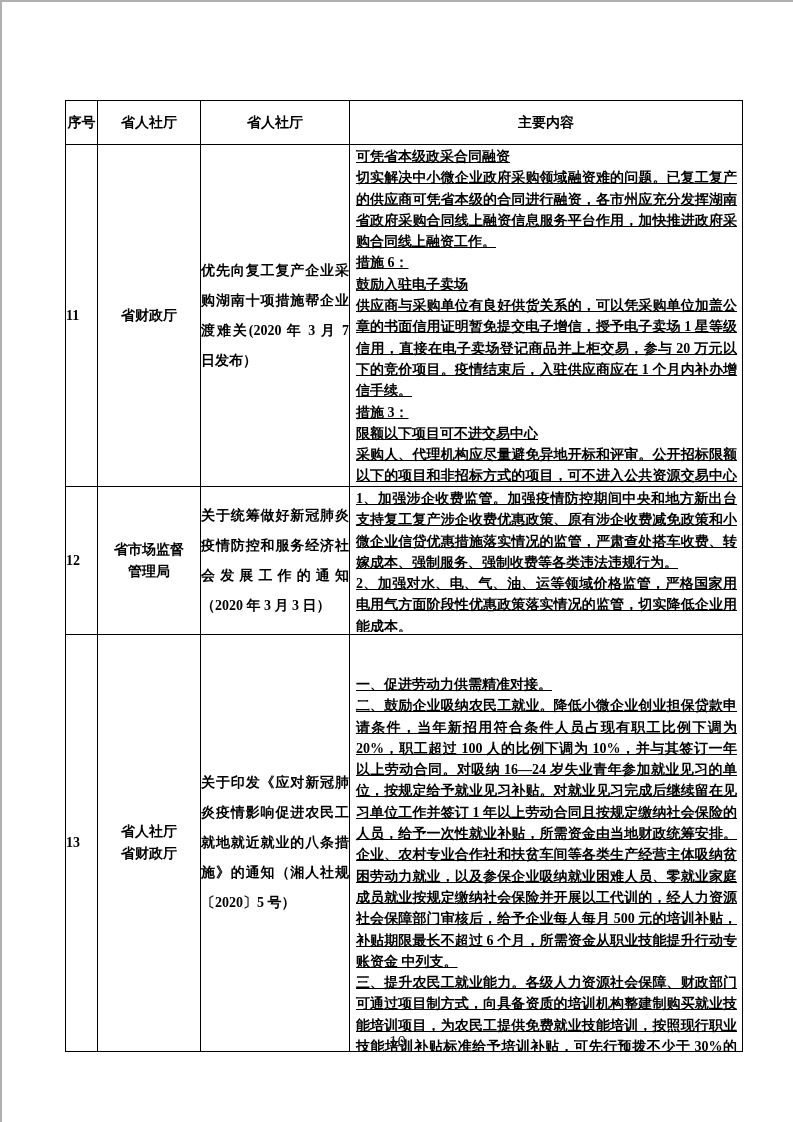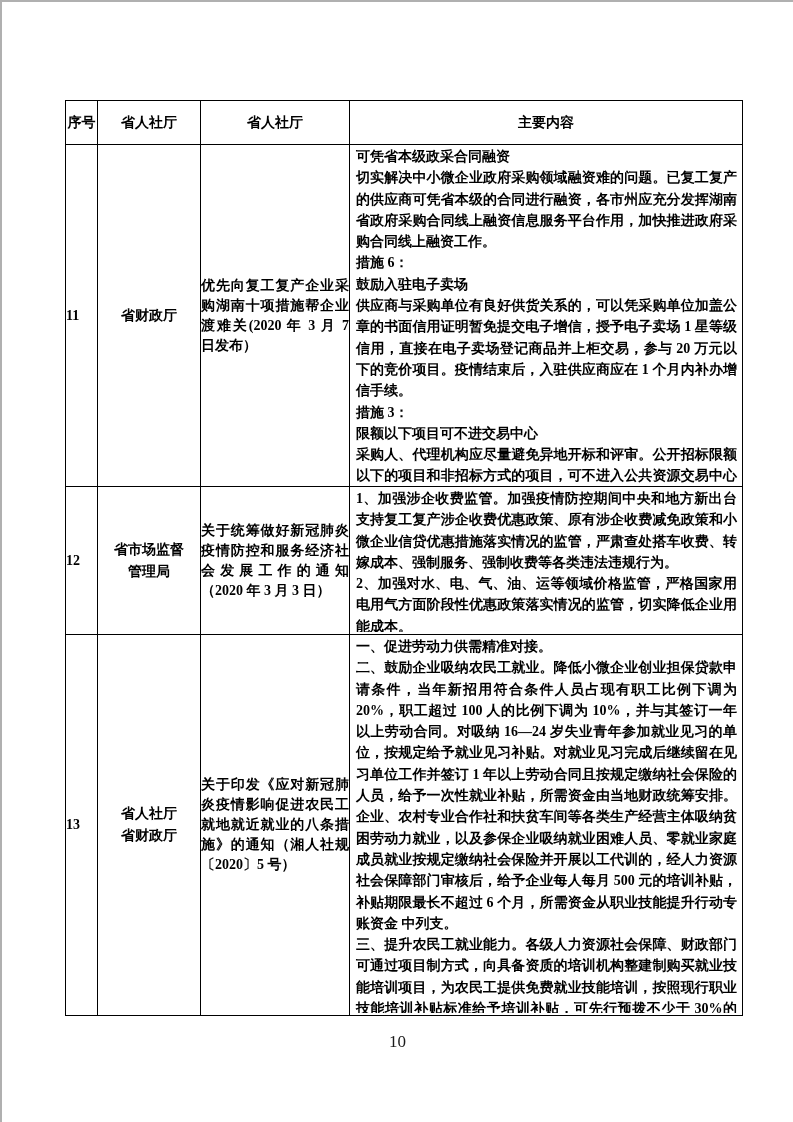--- a/index.html
+++ b/index.html
@@ -51,36 +51,37 @@
     vertical-align: middle;
     text-align: center;
     padding: 2px 4px 2px 8px;
     line-height: 22px;
   }
   td.title-cell {
     vertical-align: middle;
     text-align: justify;
     text-justify: inter-ideograph;
     padding: 2px 5px;
-    line-height: 20px;
+    line-height: 30px;
   }
   td.content-cell {
     vertical-align: top;
     padding: 0;
   }
   .content-clip {
     overflow: hidden;
     padding: 1px 5px 0 6px;
     box-sizing: border-box;
   }
   .content-para {
     text-align: justify;
     text-justify: inter-ideograph;
     line-height: 21.3px;
     margin: 0;
+    text-decoration: underline;
   }
   .page-number {
     position: absolute;
     left: 0;
     top: 1030px;
     width: 100%;
     text-align: center;
     font-size: 17px;
     color: #1a1a1a;
   }
@@ -140,21 +141,21 @@
           </td>
         </tr>
         <tr style="height: 381px;">
           <td class="seq-cell">13</td>
           <td class="agency-cell">
             <div>省人社厅</div>
             <div>省财政厅</div>
           </td>
           <td class="title-cell">关于印发《应对新冠肺炎疫情影响促进农民工就地就近就业的八条措施》的通知（湘人社规〔2020〕5 号）</td>
           <td class="content-cell">
-            <div class="content-clip" style="height: 378px;">
+            <div class="content-clip" style="height: 378px; margin-top: 38px;">
               <div class="content-para">一、促进劳动力供需精准对接。</div>
               <div class="content-para">二、鼓励企业吸纳农民工就业。降低小微企业创业担保贷款申请条件，当年新招用符合条件人员占现有职工比例下调为 20%，职工超过 100 人的比例下调为 10%，并与其签订一年以上劳动合同。对吸纳 16—24 岁失业青年参加就业见习的单位，按规定给予就业见习补贴。对就业见习完成后继续留在见习单位工作并签订 1 年以上劳动合同且按规定缴纳社会保险的人员，给予一次性就业补贴，所需资金由当地财政统筹安排。企业、农村专业合作社和扶贫车间等各类生产经营主体吸纳贫困劳动力就业，以及参保企业吸纳就业困难人员、零就业家庭成员就业按规定缴纳社会保险并开展以工代训的，经人力资源社会保障部门审核后，给予企业每人每月 500 元的培训补贴，补贴期限最长不超过 6 个月，所需资金从职业技能提升行动专账资金 中列支。</div>
               <div class="content-para">三、提升农民工就业能力。各级人力资源社会保障、财政部门可通过项目制方式，向具备资质的培训机构整建制购买就业技能培训项目，为农民工提供免费就业技能培训，按照现行职业技能培训补贴标准给予培训补贴，可先行预拨不少于 30%的职业技能培训补贴资金，具体比例和实施办法由各级人力资源社会保障、财政部门根据实际情况确定，所需资金从职业技能提</div>
             </div>
           </td>
         </tr>
       </tbody>
   </table>
 
   <div class="page-number">10</div>

